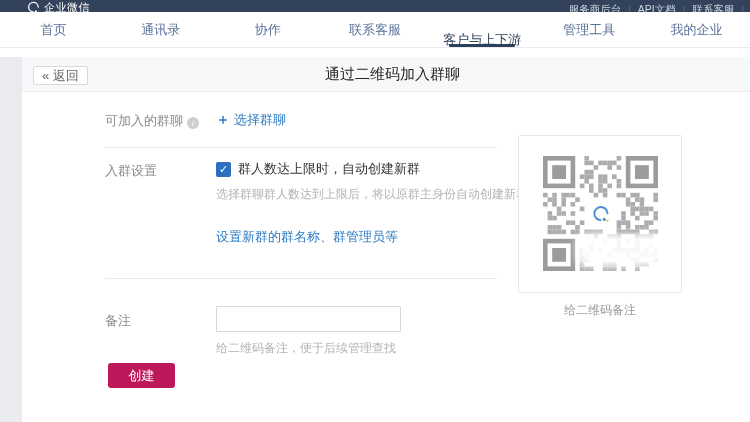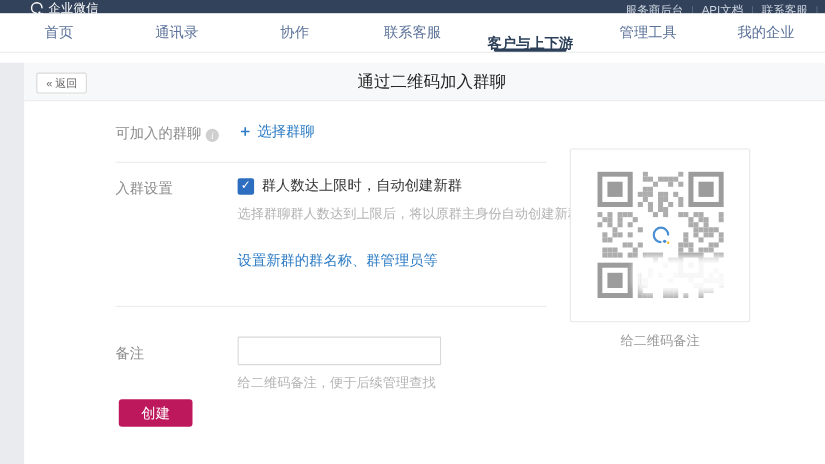--- a/index.html
+++ b/index.html
@@ -13,27 +13,27 @@
   .logo-icon { width:13px; height:13px; margin-right:4px; }
   .logo-text { color:#ffffff; font-size:11px; letter-spacing:.5px; }
   .topbar-links { position:absolute; right:6px; top:0; height:20px; display:flex; align-items:center; }
   .topbar-link { color:#cdd5e0; font-size:10.5px; cursor:pointer; }
   .topbar-sep { color:#5a6b85; font-size:10px; margin:0 7px; }
   .topbar-sep.trail { margin-right:0; }
 
   
   .nav { position:absolute; left:0; top:12px; width:750px; height:36px; background:#fff; border-bottom:1px solid #e8eaed; display:flex; }
   .nav-item { flex:1; position:relative; display:flex; align-items:center; justify-content:center; font-size:13px; color:#5b7299; cursor:pointer; }
-  .nav-item.active { color:#2c4159; font-weight:bold;margin-top:20px; }
+  .nav-item.active { color:#2c4159; font-weight:normal;margin-top:20px; }
   .nav-underline { position:absolute; left:50%; transform:translateX(-50%); bottom:0; width:66px; height:3px; background:#2c4159; border-radius:1px; }
 
   
   .gutter { position:absolute; left:0; top:57px; width:22px; height:365px; background:#e9ebee; }
   .head-band { position:absolute; left:22px; top:57px; width:728px; height:35px; background:#f7f8f9; border-bottom:1px solid #ededed; }
-  .back-btn { position:absolute; left:11px; top:9px; height:19px; padding:0 8px; background:#fff; border:1px solid #d9d9d9; border-radius:2px; font-size:10px; color:#666; display:flex; align-items:center; cursor:pointer; }
+  .back-btn { position:absolute; left:11px; top:9px; height:19px; padding:0 8px; background:#fff; border:1px solid #d9d9d9; border-radius:2px; font-size:13px; color:#666; display:flex; align-items:center; cursor:pointer; }
   .page-title { position:absolute; left:0; top:0; width:100%; height:35px; display:flex; align-items:center; justify-content:center; font-size:15px; color:#262626; font-weight:500;padding-left:13px; }
 
   
   .flabel { position:absolute; font-size:13px; color:#8c8c8c; }
   .info-icon { display:inline-block; width:12px; height:12px; margin-left:4px; border-radius:50%; background:#cfcfcf; color:#fff; font-size:9px; line-height:12px; text-align:center; vertical-align:-1px; font-style:italic; font-family:"Liberation Serif",serif; }
   .blue-link { position:absolute; font-size:13px; color:#2d7cc5; cursor:pointer; }
   .plus-glyph { color:#2d7cc5; font-size:14px; font-weight:bold; margin-right:4px; }
   .divider { position:absolute; height:1px; background:#ebebeb; width:392px; left:105px; }
   .checkbox-row { position:absolute; display:flex; align-items:center; cursor:pointer; }
   .checkbox { width:15px; height:15px; background:#2d6ec0; border-radius:2px; color:#fff; font-size:11px; line-height:15px; text-align:center; margin-right:7px; }

